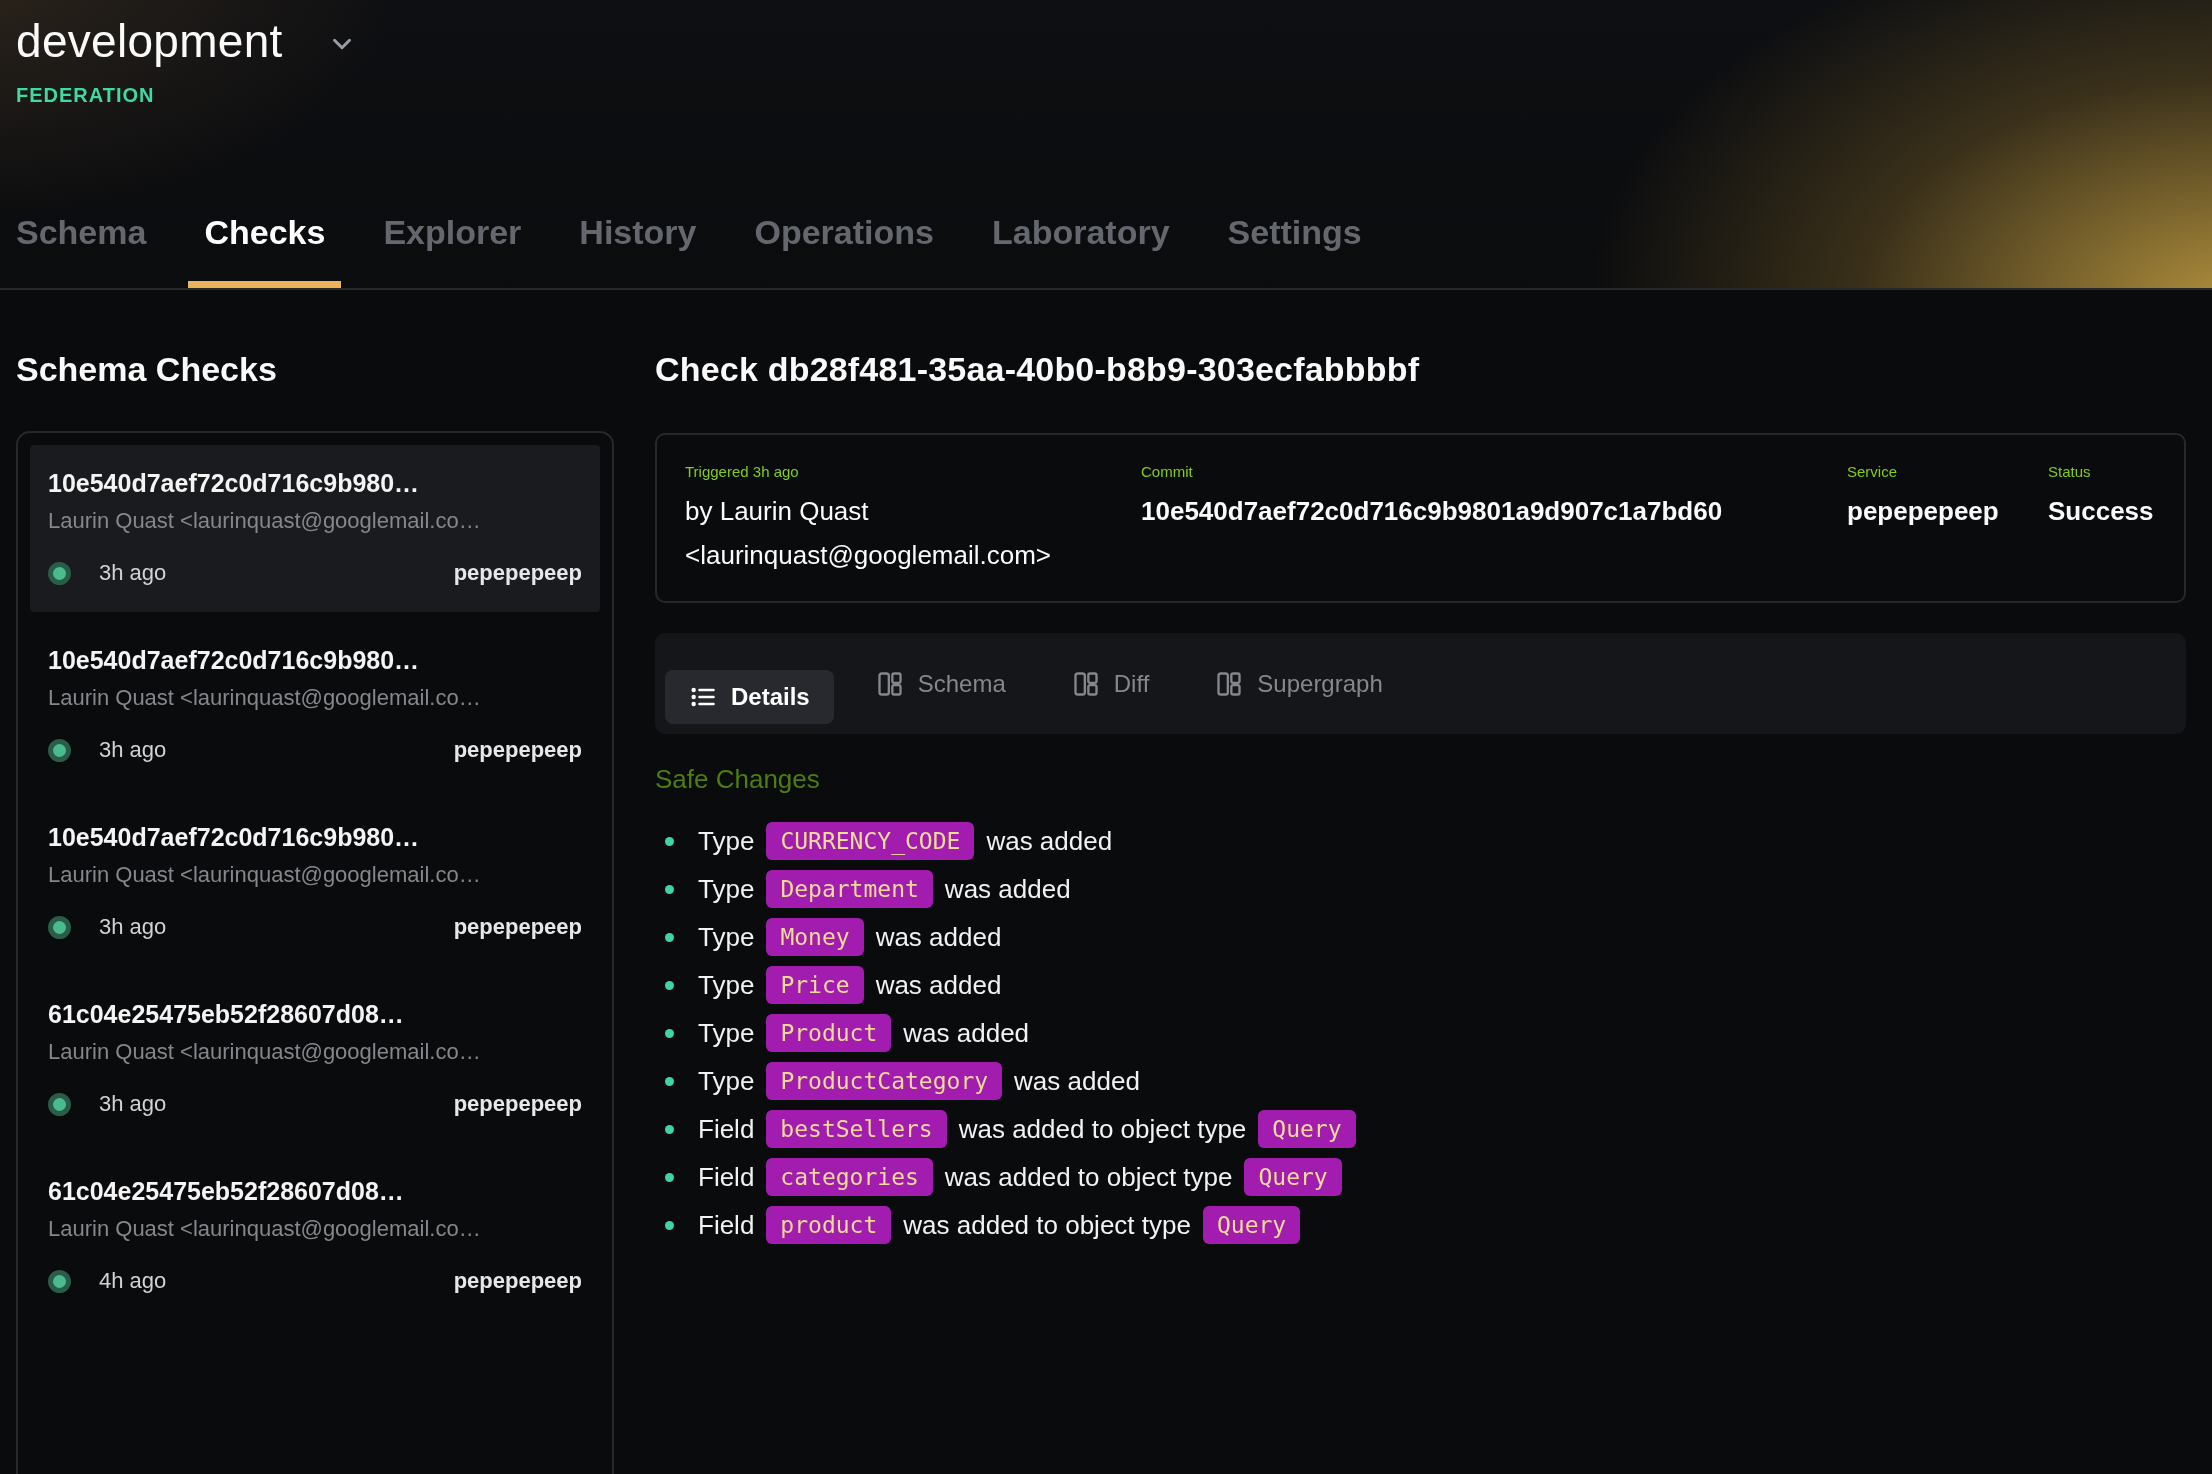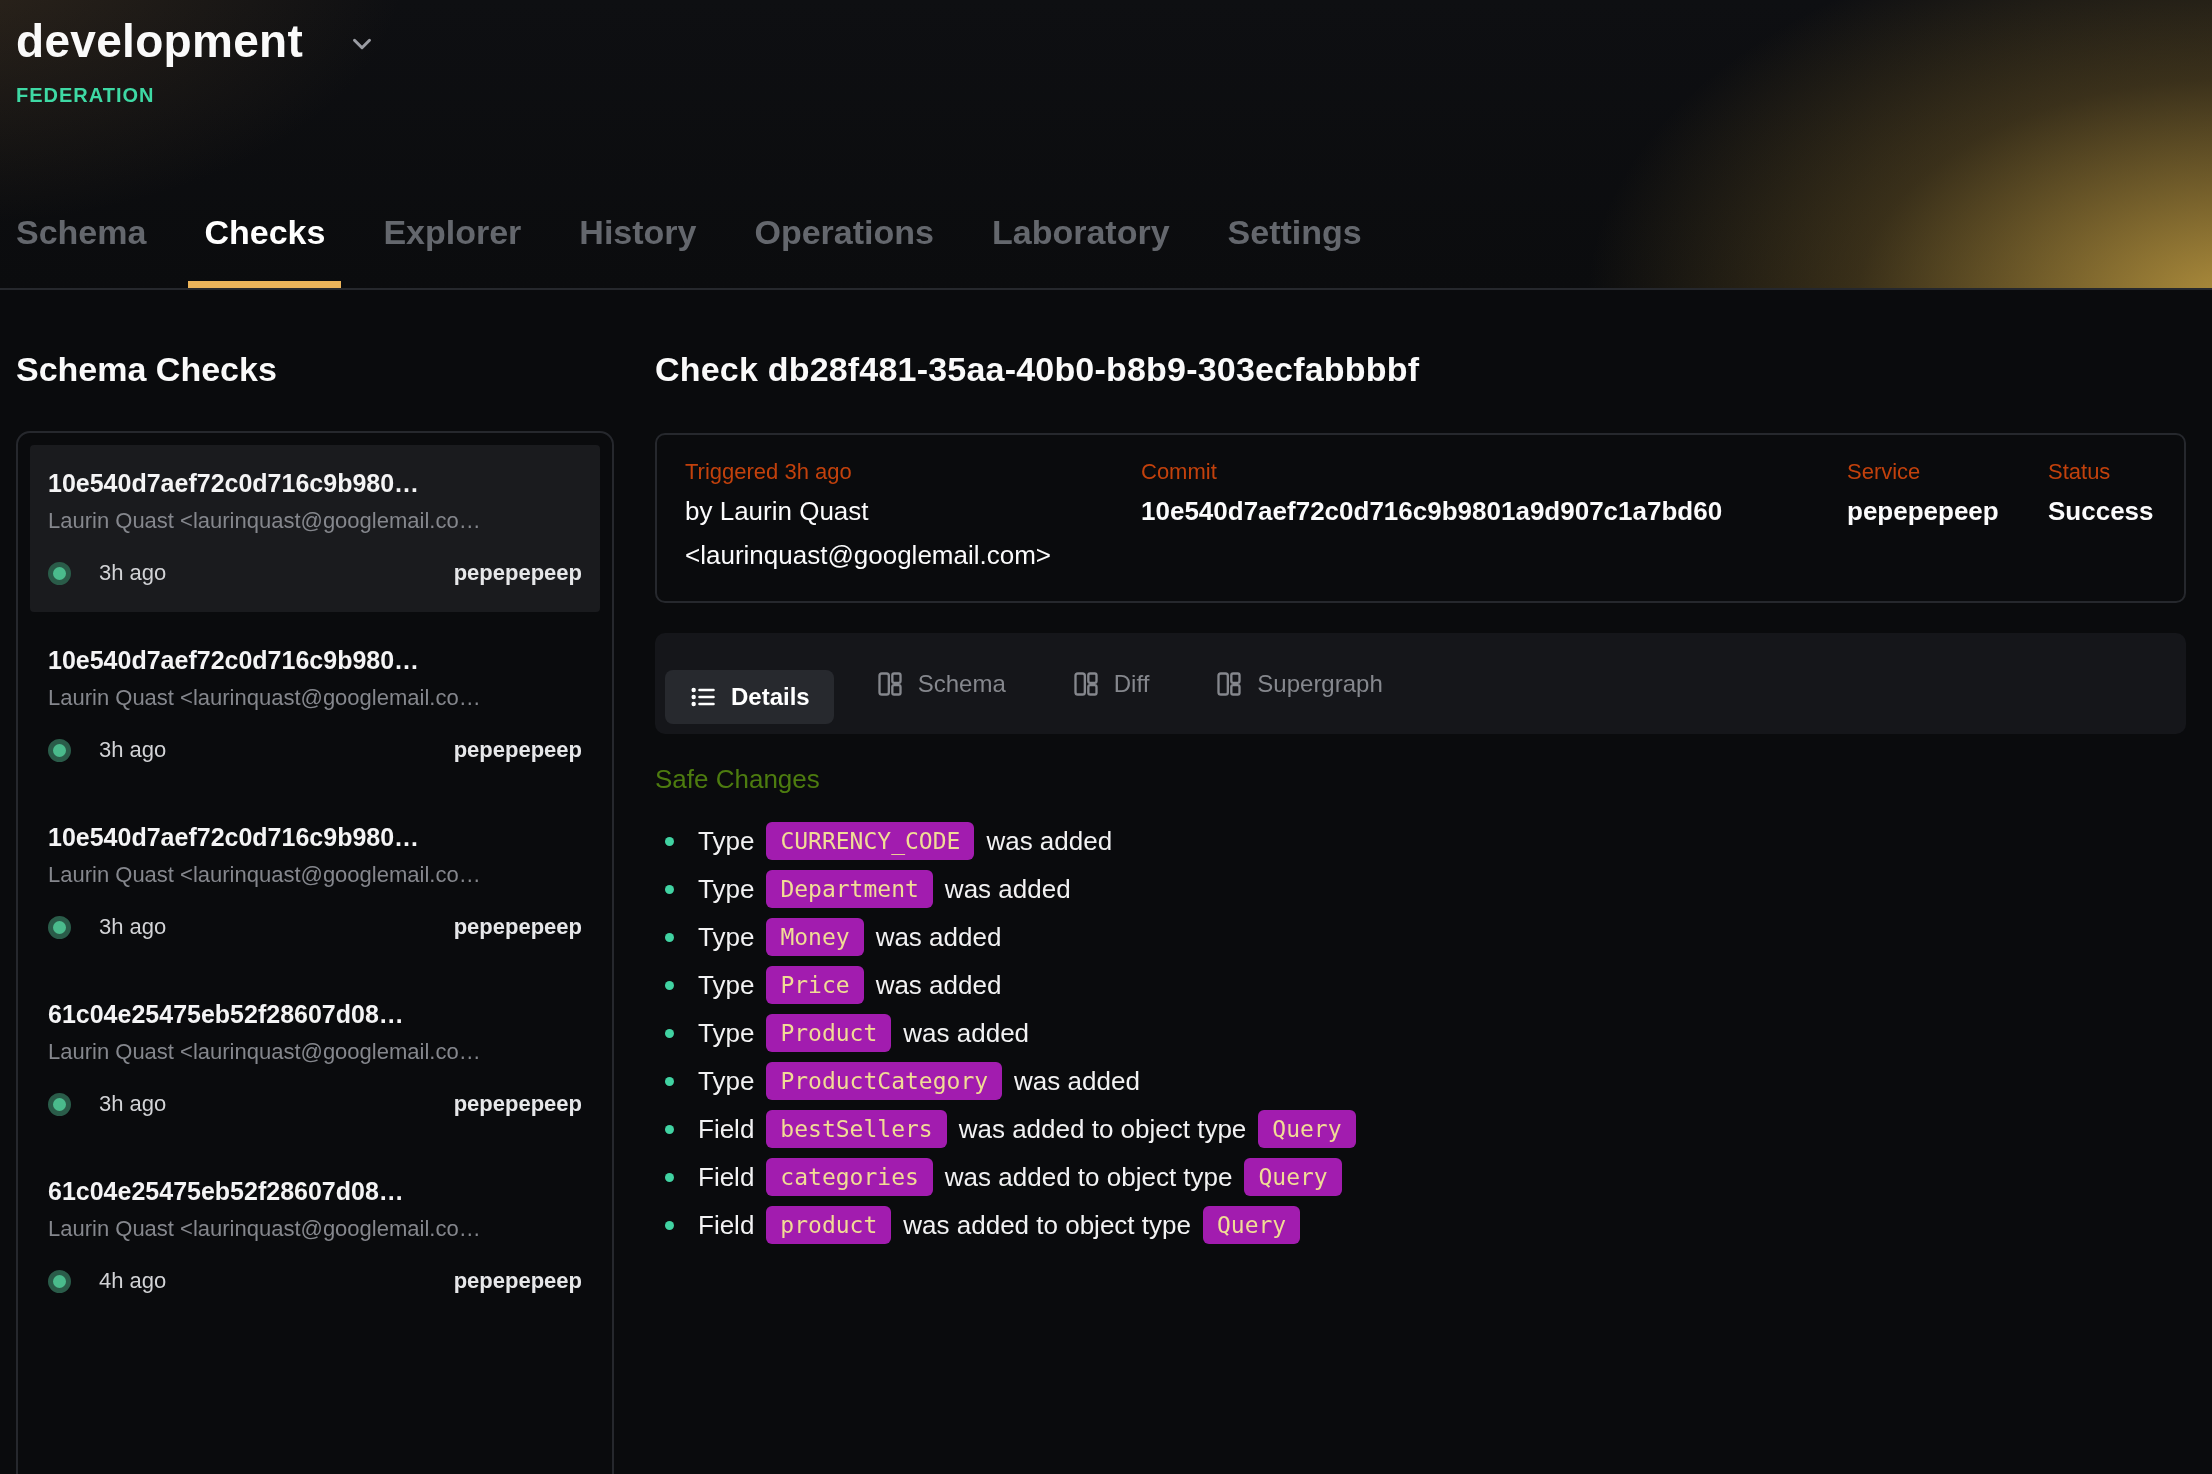--- a/index.html
+++ b/index.html
@@ -13,21 +13,21 @@
   .header{
     position:relative;height:290px;
     background:
       radial-gradient(900px 540px at 101% 106%, rgba(224,181,74,.78), rgba(146,115,46,.34) 42%, rgba(0,0,0,0) 72%),
       radial-gradient(760px 420px at -3% -12%, rgba(98,74,44,.38), rgba(0,0,0,0) 62%),
       linear-gradient(#0e0f12,#0b0c0e);
     border-bottom:2px solid #26282d;
     box-sizing:border-box;
   }
   .project-row{display:flex;align-items:center;gap:44px;padding:14px 0 0 16px;}
-  .project-title{font-size:46px;font-weight:700;color:#fafafa;letter-spacing:.3px;}
+  .project-title{font-size:46px;font-weight:400;color:#fafafa;letter-spacing:.3px;}
   .chevron{color:#9a9ca3;margin-top:10px;cursor:pointer;}
   .federation{margin:16px 0 0 16px;font-size:20px;font-weight:700;letter-spacing:1px;color:#3ed9a4;}
   .nav{position:absolute;left:16px;bottom:0;display:flex;gap:58px;}
   .nav-tab{position:relative;font-size:34px;font-weight:700;color:#64676d;padding-bottom:36px;cursor:pointer;white-space:nowrap;}
   .nav-tab.active{color:#ffffff;}
   .nav-tab.active::after{content:"";position:absolute;left:-16px;right:-16px;bottom:0;height:7px;background:#ecb45a;}
   
   .content{position:relative;}
   .sidebar{position:absolute;left:16px;top:0;width:598px;}
   .main{position:absolute;left:655px;top:0;width:1531px;}
@@ -47,21 +47,21 @@
   .meta-left{display:flex;align-items:center;gap:28px;}
   .status-dot{width:13px;height:13px;border-radius:50%;background:#4abb8c;border:5px solid #2a5c49;}
   .check-time{font-size:22px;color:#d2d3d6;}
   .check-service{font-size:22px;font-weight:700;color:#e6e7e9;}
   
   .summary{
     margin-top:44px;border:2px solid #26282d;border-radius:10px;
     padding:22px 0 26px 28px;box-sizing:border-box;
     display:grid;grid-template-columns:456px 706px 201px 1fr;
   }
-  .sum-label{font-size:22px;color:#c2410c;line-height:30px;}
+  .sum-label{font-size:15px;color:#84cc16;line-height:30px;}
   .sum-value{font-size:26px;color:#fbfbfc;line-height:40px;margin-top:4px;}
   .sum-value.bold{font-weight:700;}
   
   .view-tabs{
     margin-top:30px;background:#15161a;border-radius:10px;
     padding:10px;display:flex;align-items:center;gap:18px;
   }
   .view-tab{
     display:flex;align-items:center;gap:14px;
     padding:13px 24px;border-radius:8px;font-size:24px;color:#85878d;cursor:pointer;

